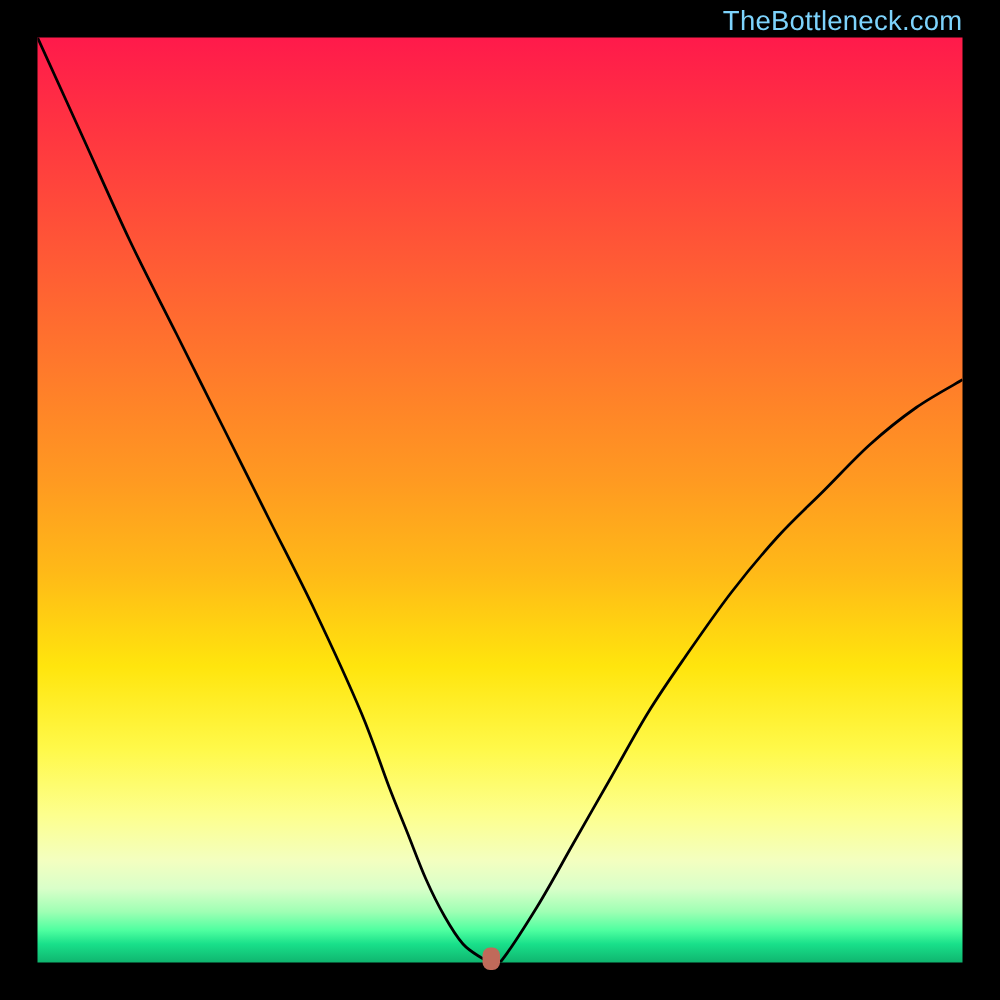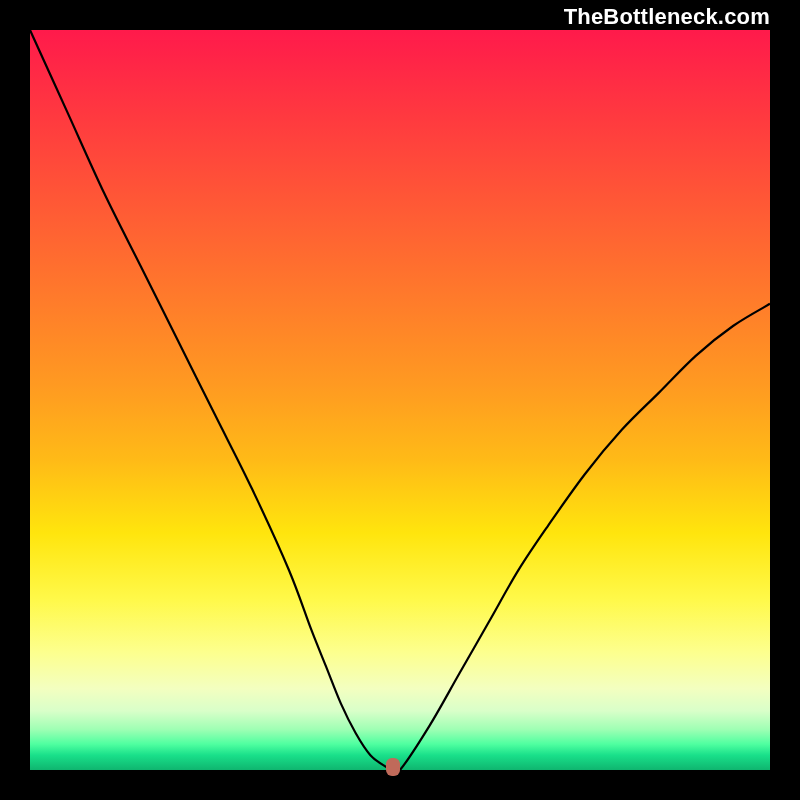--- a/index.html
+++ b/index.html
@@ -46,23 +46,23 @@
     position: absolute;
     left: 0;
     top: 0;
     width: 740px;
     height: 740px;
   }
   .watermark {
     position: absolute;
     top: 4px;
     right: 30px;
-    color: #ffffff;
+    color: #7dd3fc;
     font-size: 22px;
-    font-weight: 700;
+    font-weight: 400;
     letter-spacing: 0.2px;
   }
   .marker {
     position: absolute;
     width: 14px;
     height: 18px;
     border-radius: 6px;
     background: #c06a5a;
   }
 </style>

